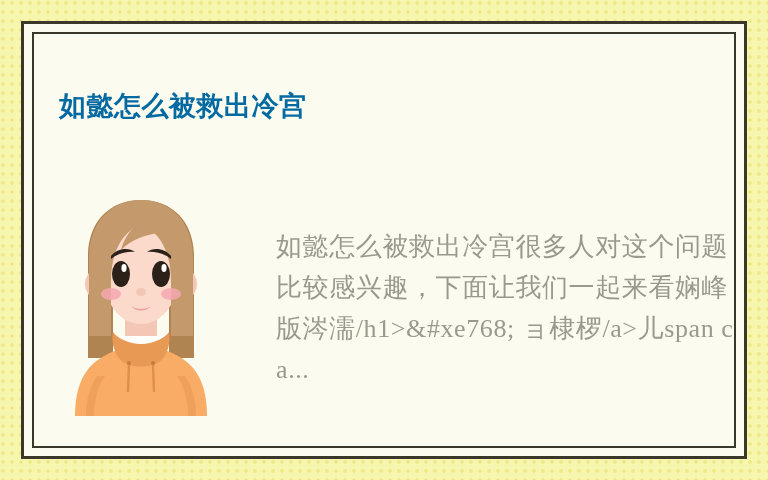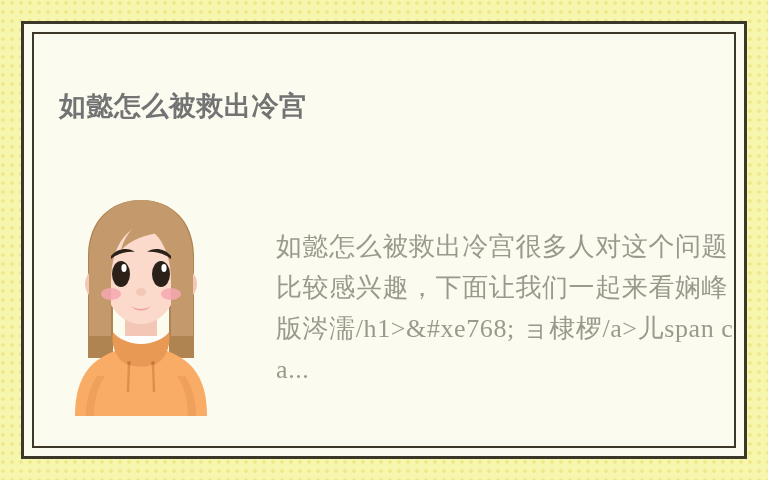--- a/index.html
+++ b/index.html
@@ -67,21 +67,21 @@
   }
 
   
   #page-title {
     position: absolute;
     left: 25px;
     top: 37px;
     font-family: "Liberation Sans", sans-serif;
     font-size: 27px;
     line-height: 34px;
-    color: #737373;
+    color: #0369a1;
     letter-spacing: 0.5px;
     white-space: nowrap;
   }
 
   
   #article-body {
     position: absolute;
     left: 242px;
     top: 166px;
     width: 466px;

